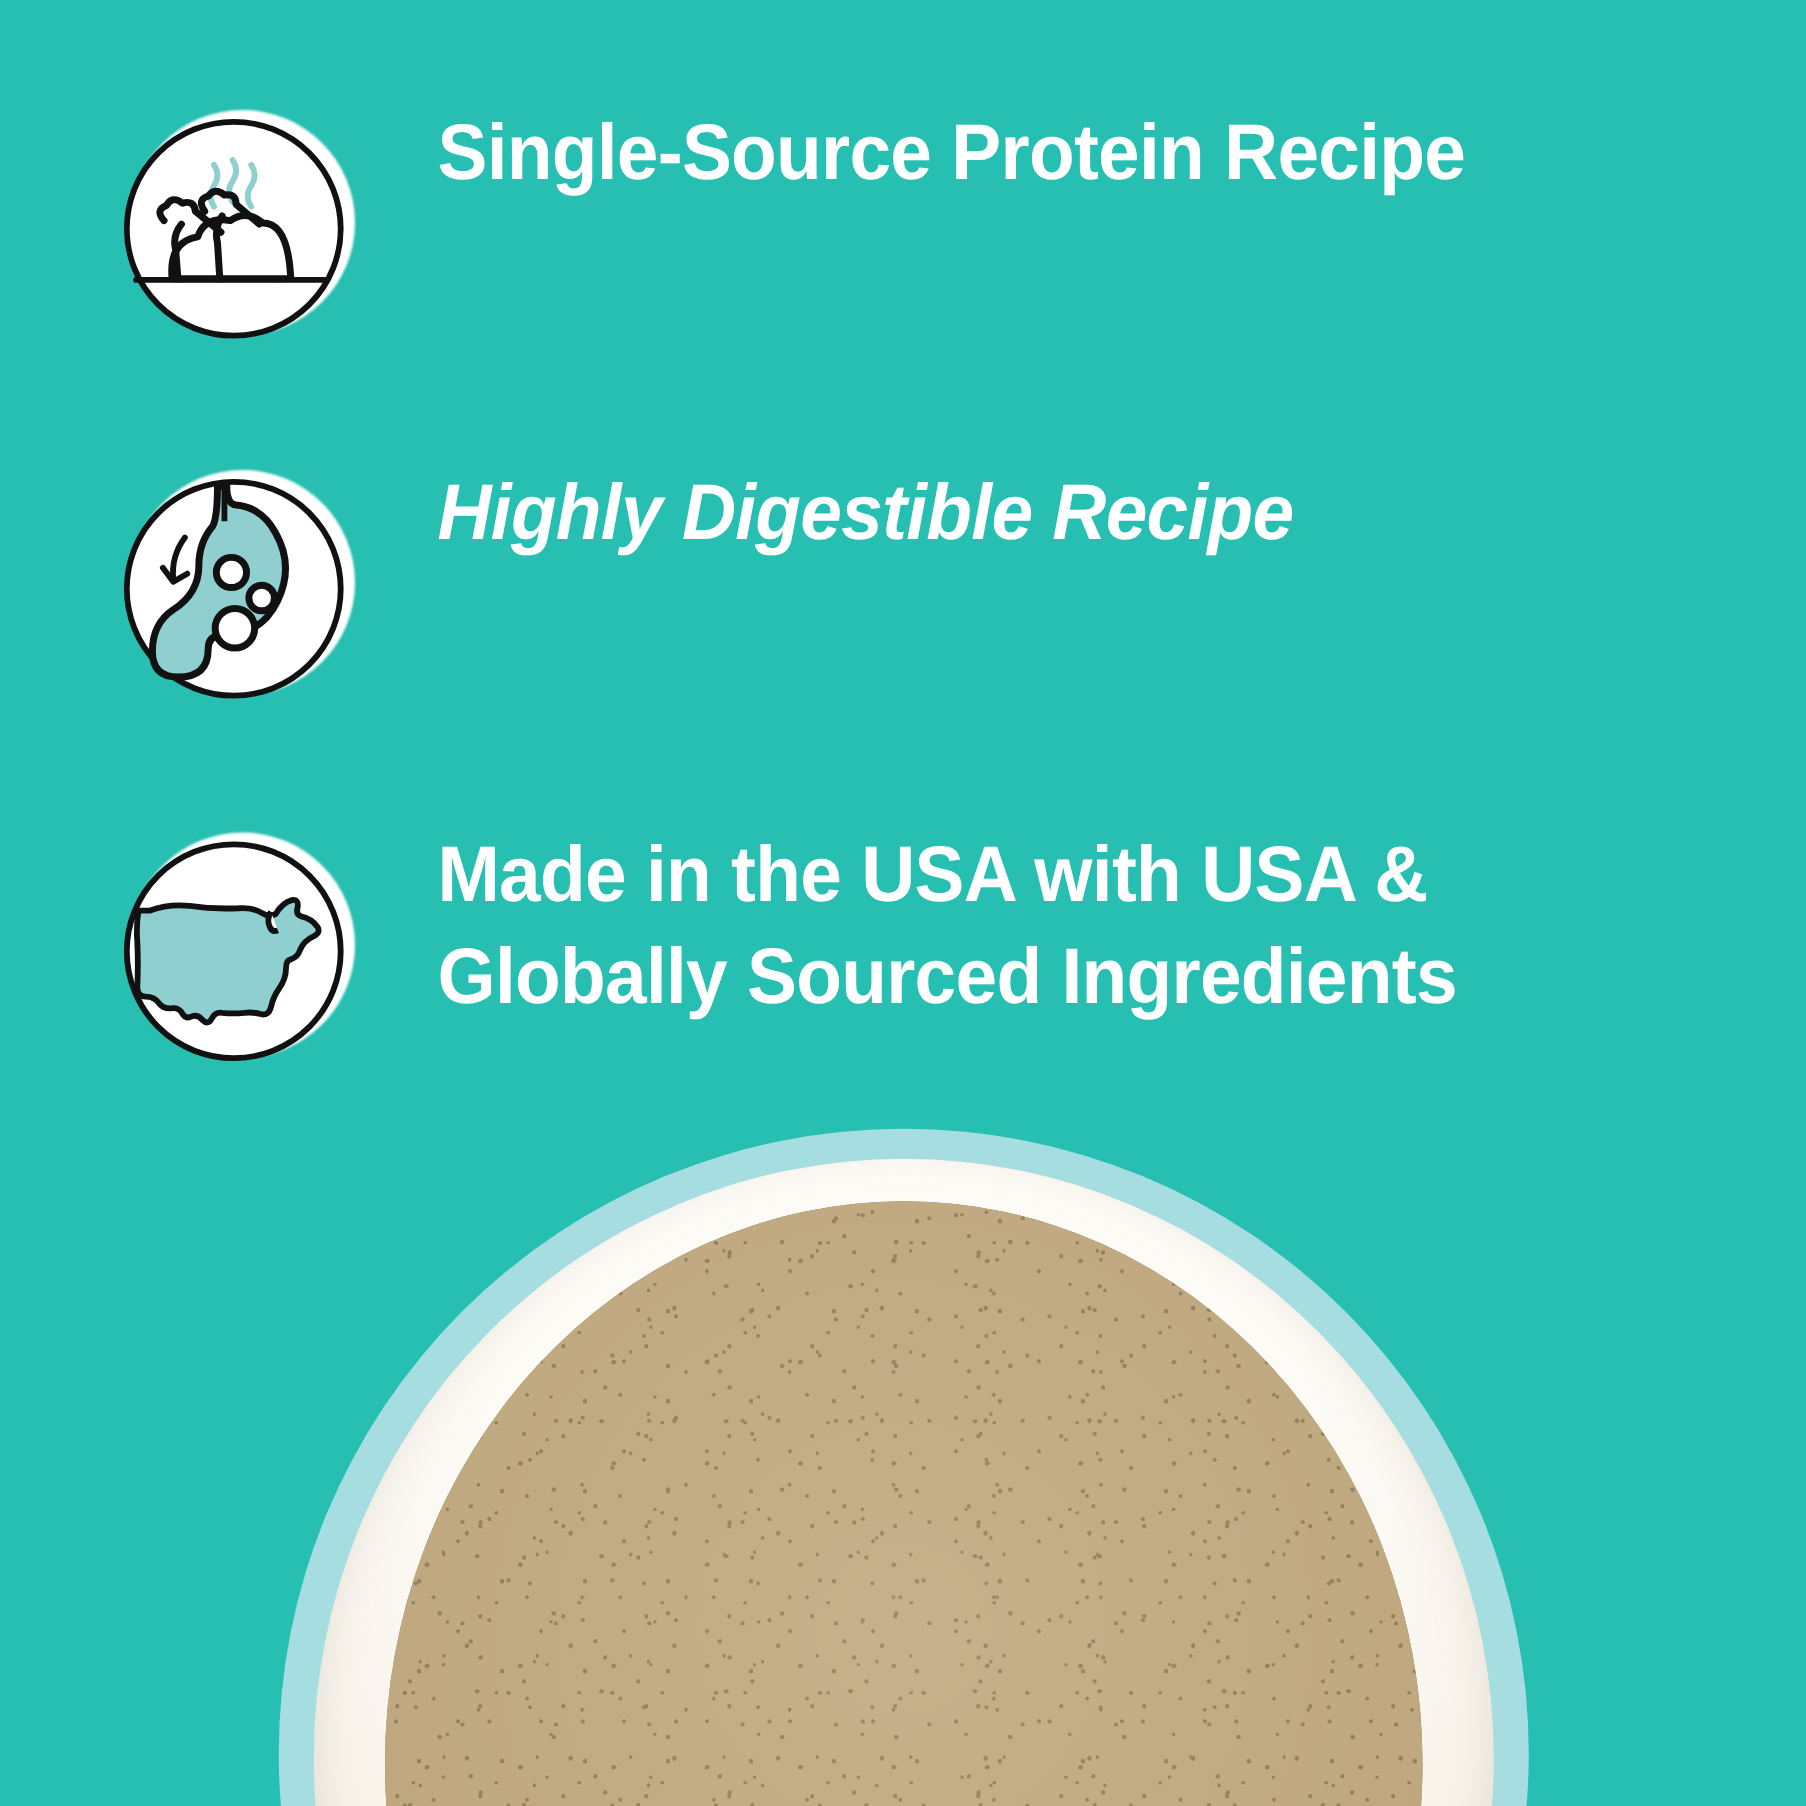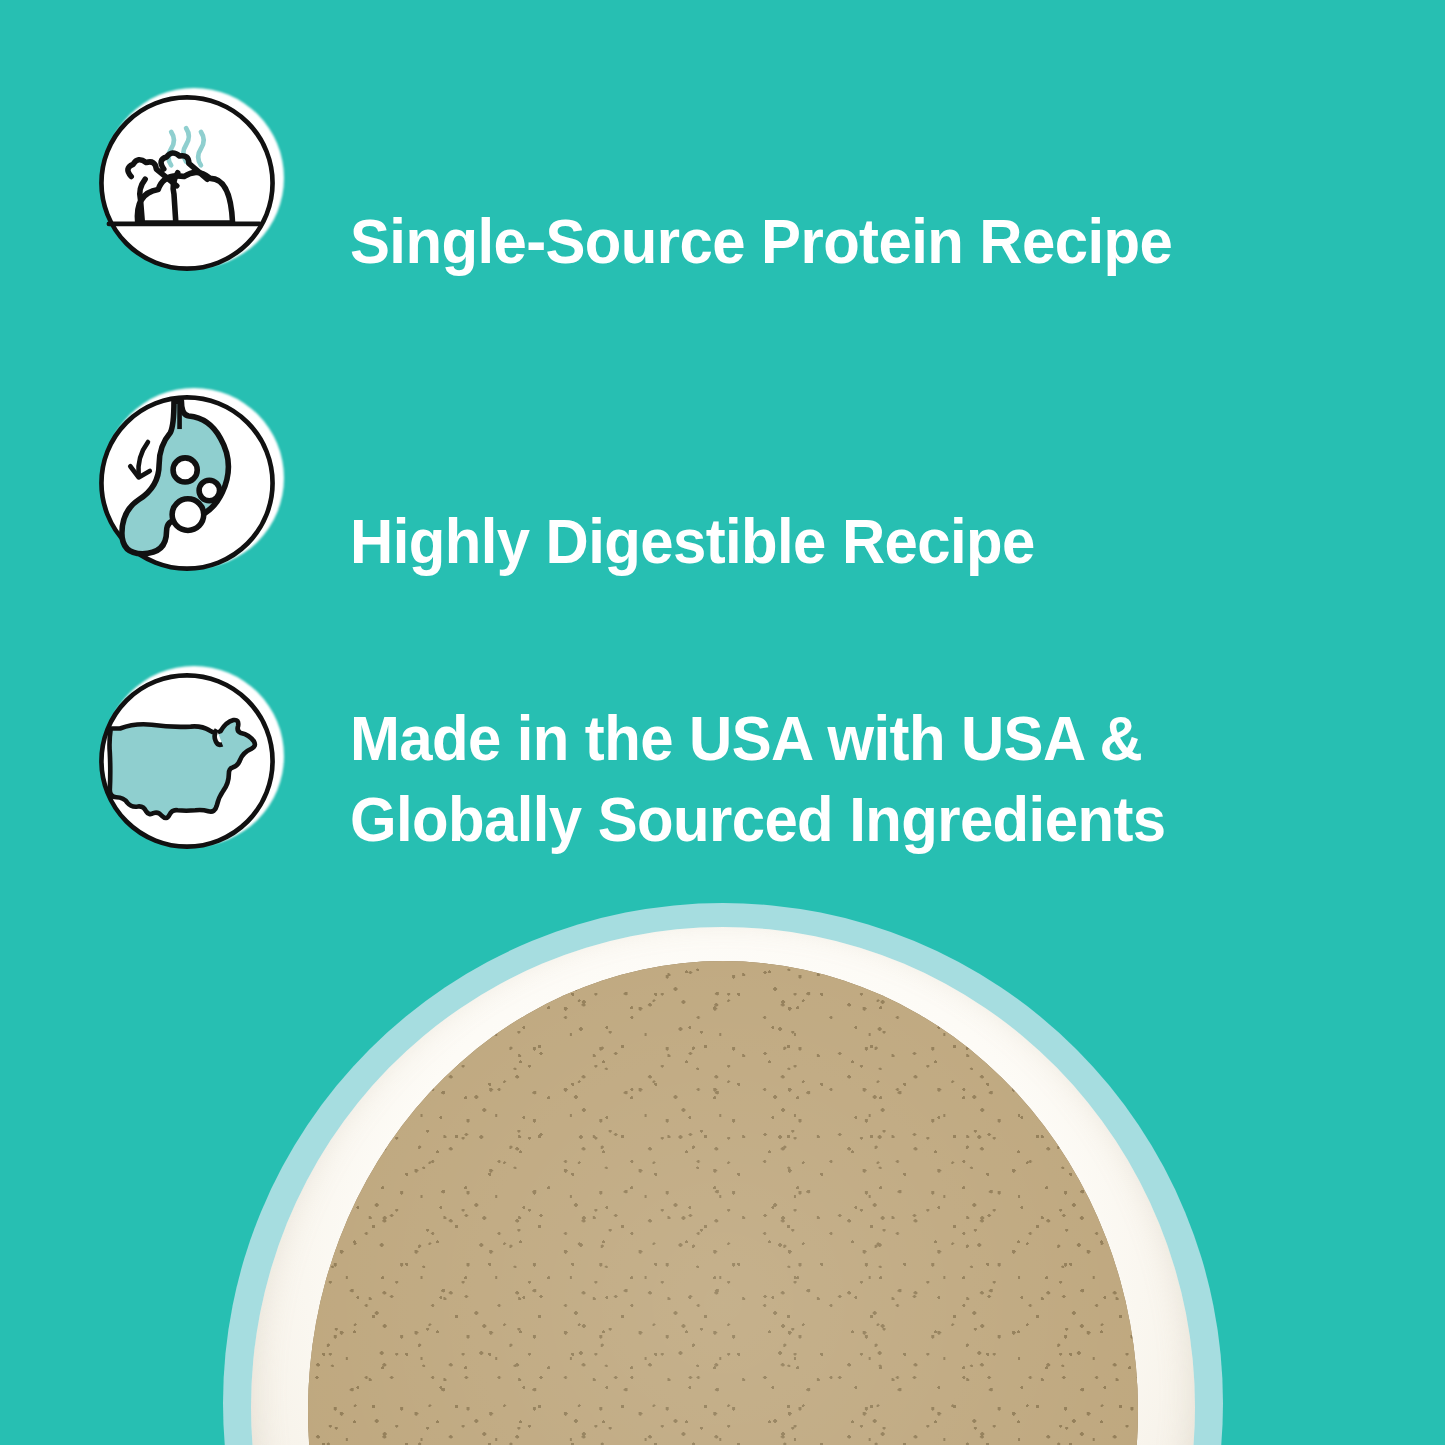--- a/index.html
+++ b/index.html
@@ -29,24 +29,24 @@
     height: 905px;
     z-index: 5;
   }
 
   .feature-row {
     position: absolute;
     left: 88px;
     width: 1300px;
     height: 200px;
     display: flex;
-    align-items: flex-end;
+    align-items: flex-start;
   }
   .feature-row.r1 { top: 82px; }
-  .feature-row.r2 { top: 382px; }
+  .feature-row.r2 { top: 370px; font-style: italic; }
   .feature-row.r3 { top: 660px; }
 
   .badge {
     position: relative;
     width: 200px;
     height: 200px;
     flex: 0 0 200px;
   }
   .badge .glow {
     position: absolute;

